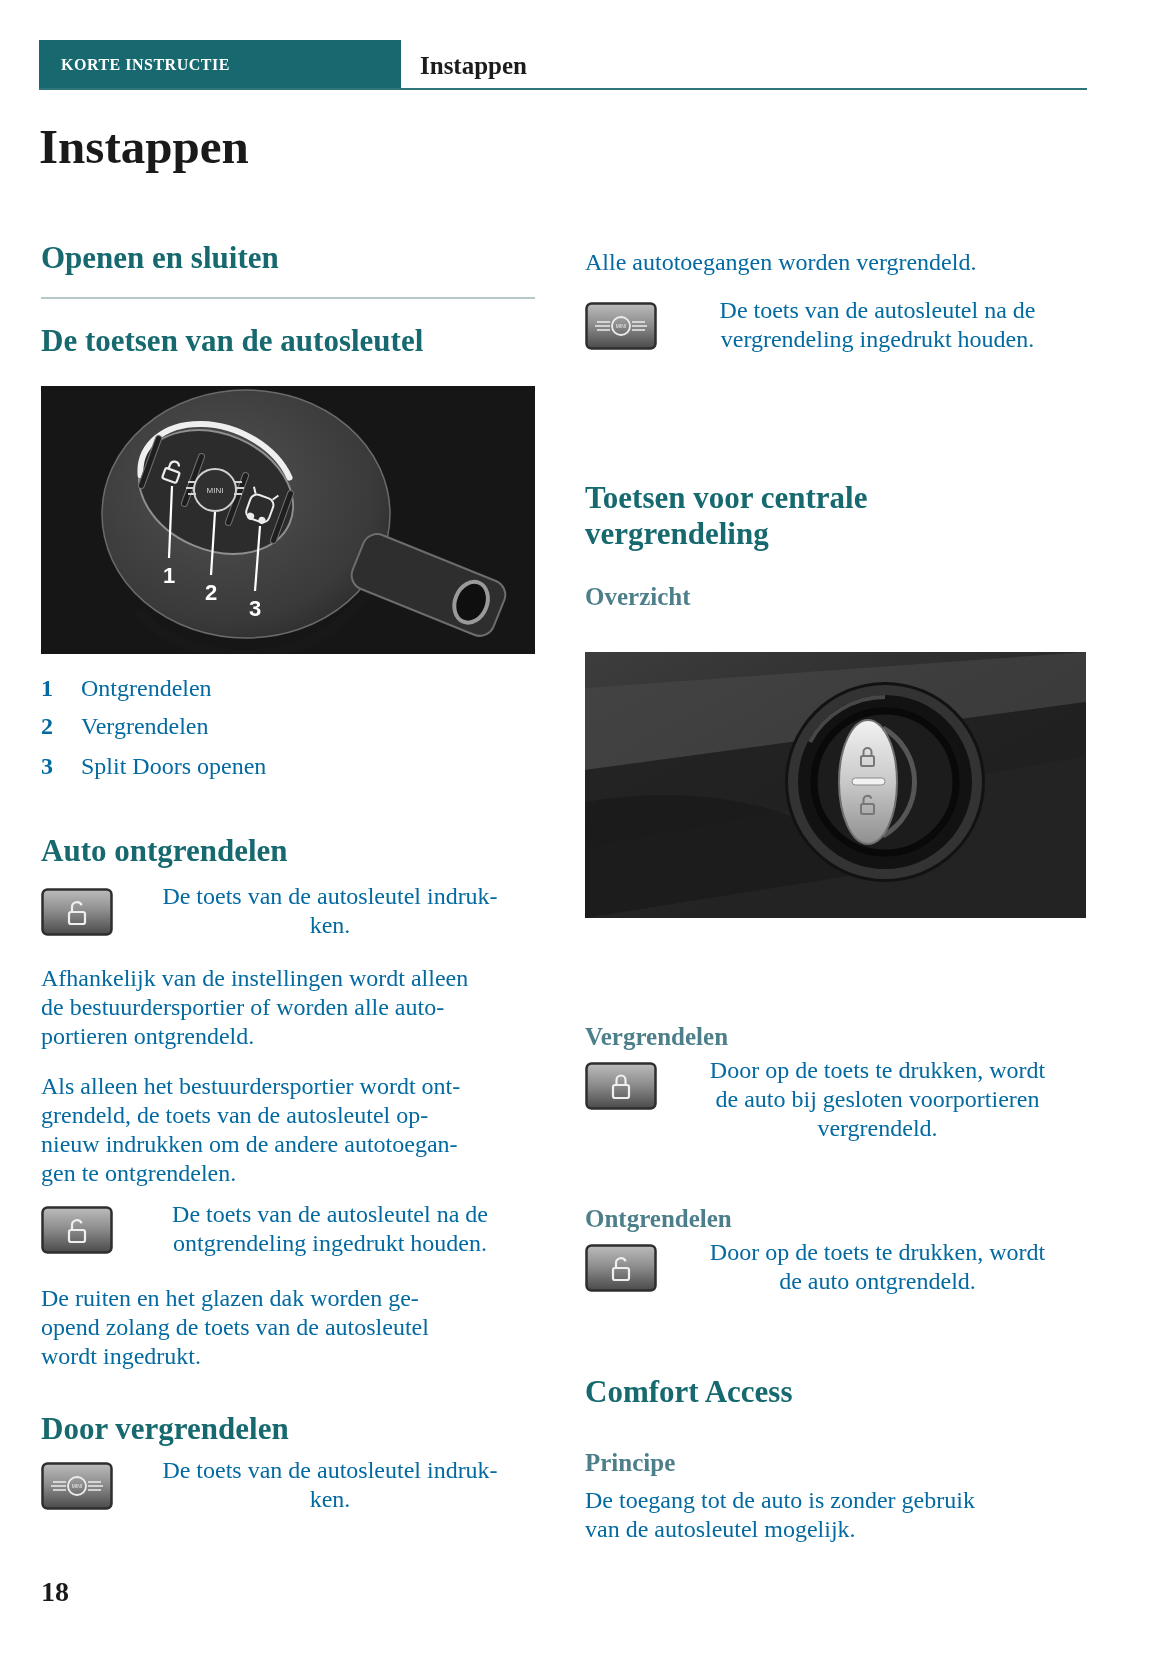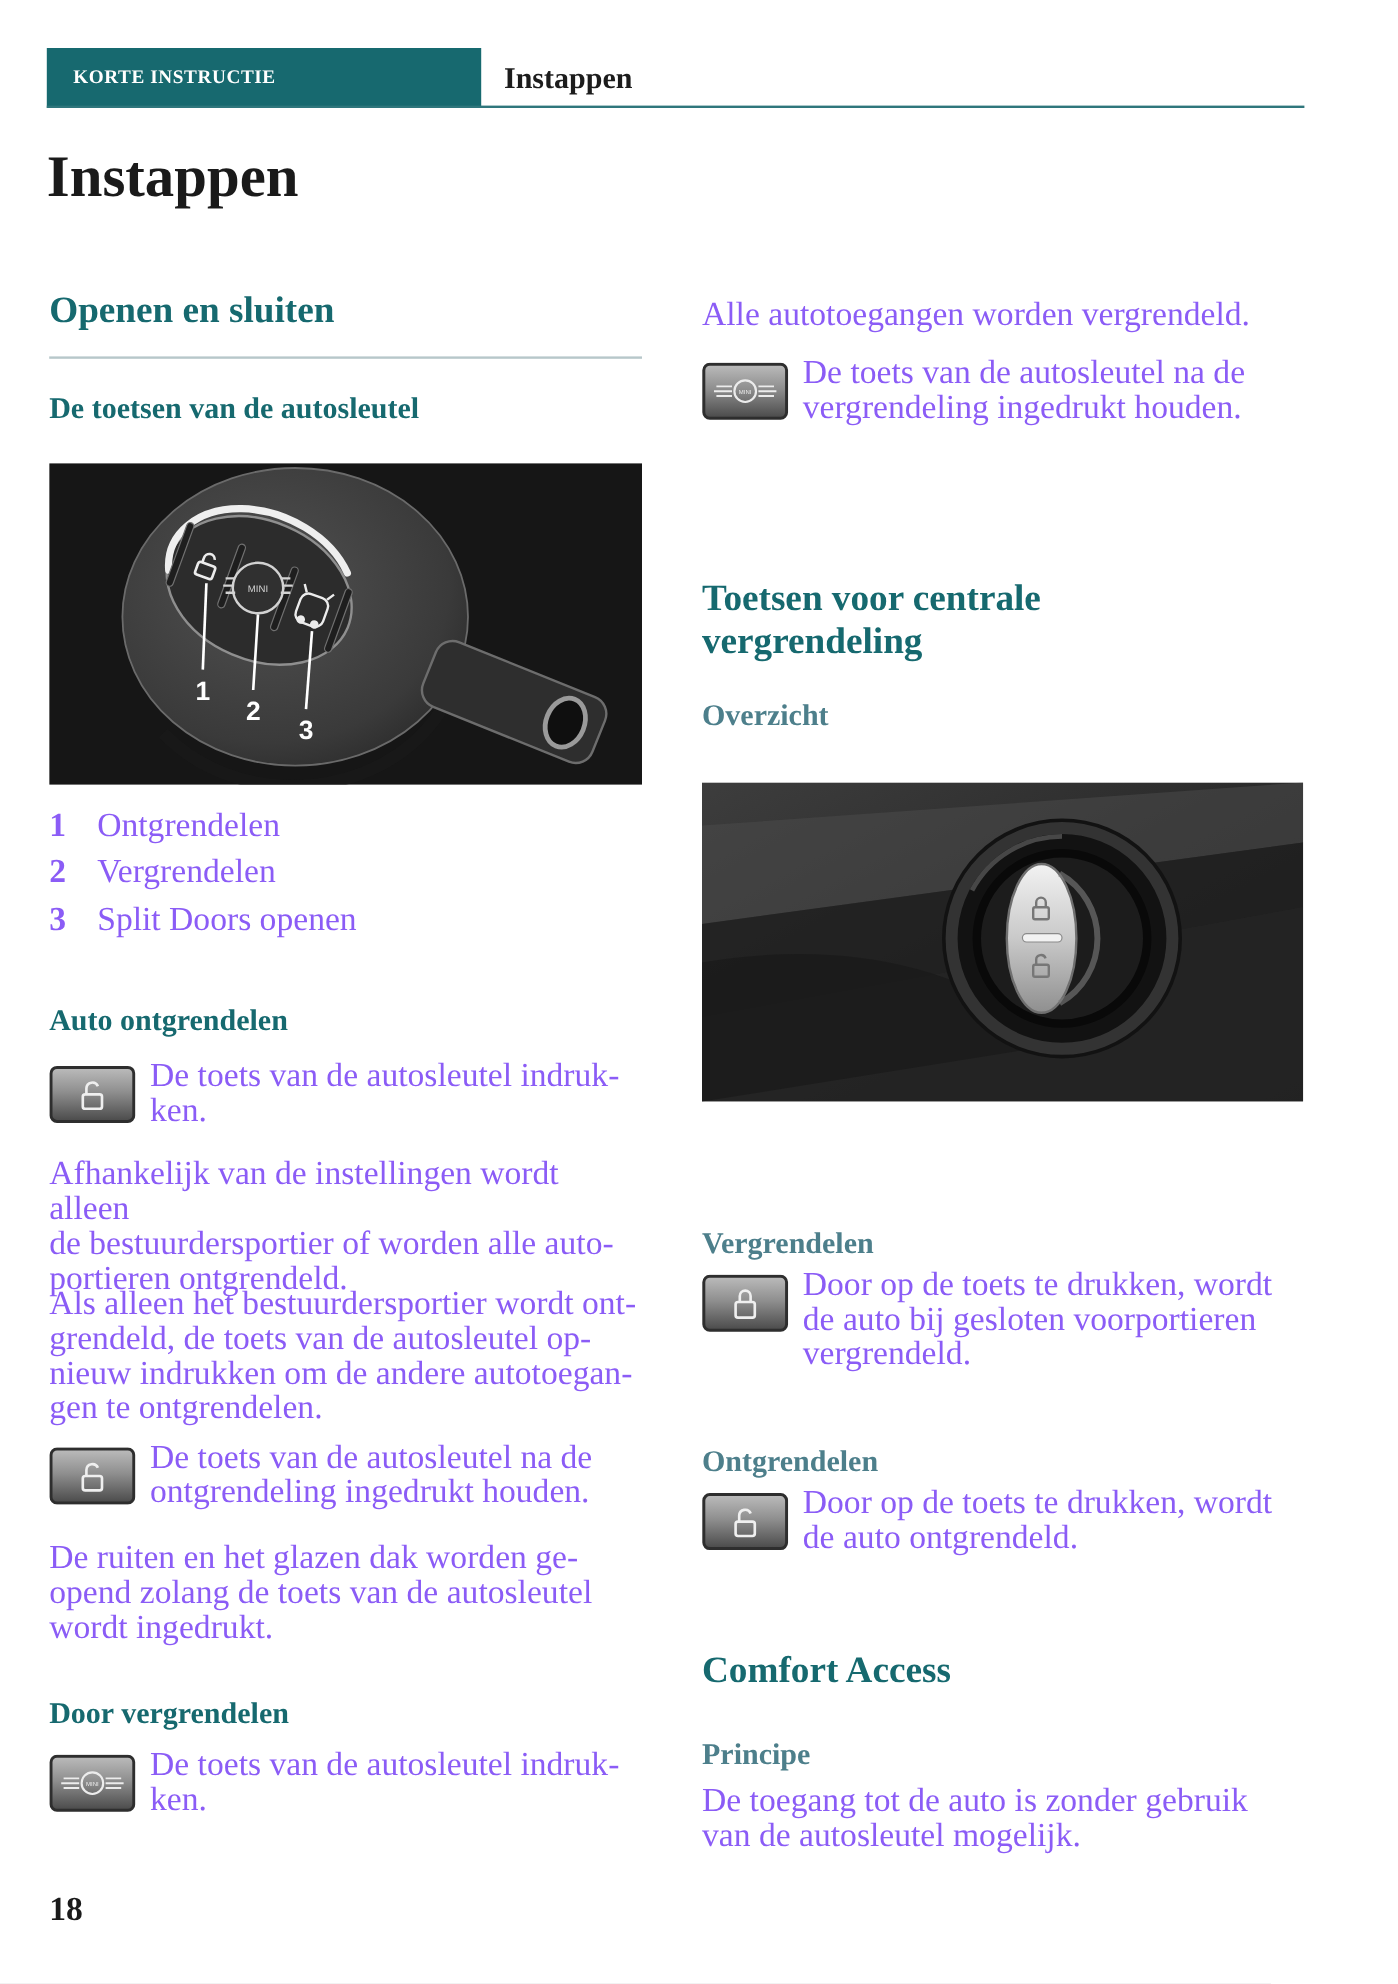--- a/index.html
+++ b/index.html
@@ -14,33 +14,33 @@
   .kicker-box span{color:#ffffff;font-weight:bold;font-size:16px;letter-spacing:0.5px;}
   .header-section{position:absolute;left:420px;top:52px;font-size:25px;font-weight:bold;color:#1c1c1c;}
   .header-rule{position:absolute;left:39px;top:88px;width:1048px;height:2px;background:#2f767c;}
   .page-title{position:absolute;left:39px;top:118px;margin:0;font-size:49px;font-weight:bold;color:#1a1a1a;}
   
   .col{position:absolute;top:12px;height:1299px;}
   .col-left{left:41px;width:494px;}
   .col-right{left:585px;width:501px;}
   .blk{position:absolute;left:0;margin:0;}
   .h1{font-size:31px;line-height:36px;font-weight:bold;color:#16696f;}
-  .h2{font-size:25px;line-height:30px;font-weight:bold;color:#16696f;}
+  .h2{font-size:31px;line-height:30px;font-weight:bold;color:#16696f;}
   .h3{font-size:25px;line-height:30px;font-weight:bold;color:#4d7f8b;}
-  .body{font-size:28px;line-height:29px;color:#8b5cf6;}
+  .body{font-size:24px;line-height:29px;color:#0369a1;}
   .pre{white-space:pre-line;}
   .rule{height:2px;background:#b7c7ca;width:494px;}
   
   .legend-row{display:flex;}
   .legend-num{font-weight:bold;width:40px;flex:0 0 40px;}
   
   .step{right:0;}
   .step .btn-icon{position:absolute;left:0;top:6px;width:72px;height:48px;display:block;}
   .step .btn-icon svg{display:block;}
-  .step .step-text{margin:0 0 0 84px;}
+  .step .step-text{margin:0 0 0 84px;text-align:center;}
   figure{margin:0;}
   .fig{display:block;}
   .page-number{position:absolute;left:41px;top:1576px;font-size:28px;font-weight:bold;color:#1a1a1a;}
 </style>
 </head>
 <body>
 
 <svg width="0" height="0" style="position:absolute" aria-hidden="true">
   <defs>
     <linearGradient id="btnGrad" x1="0" y1="0" x2="0" y2="1">

